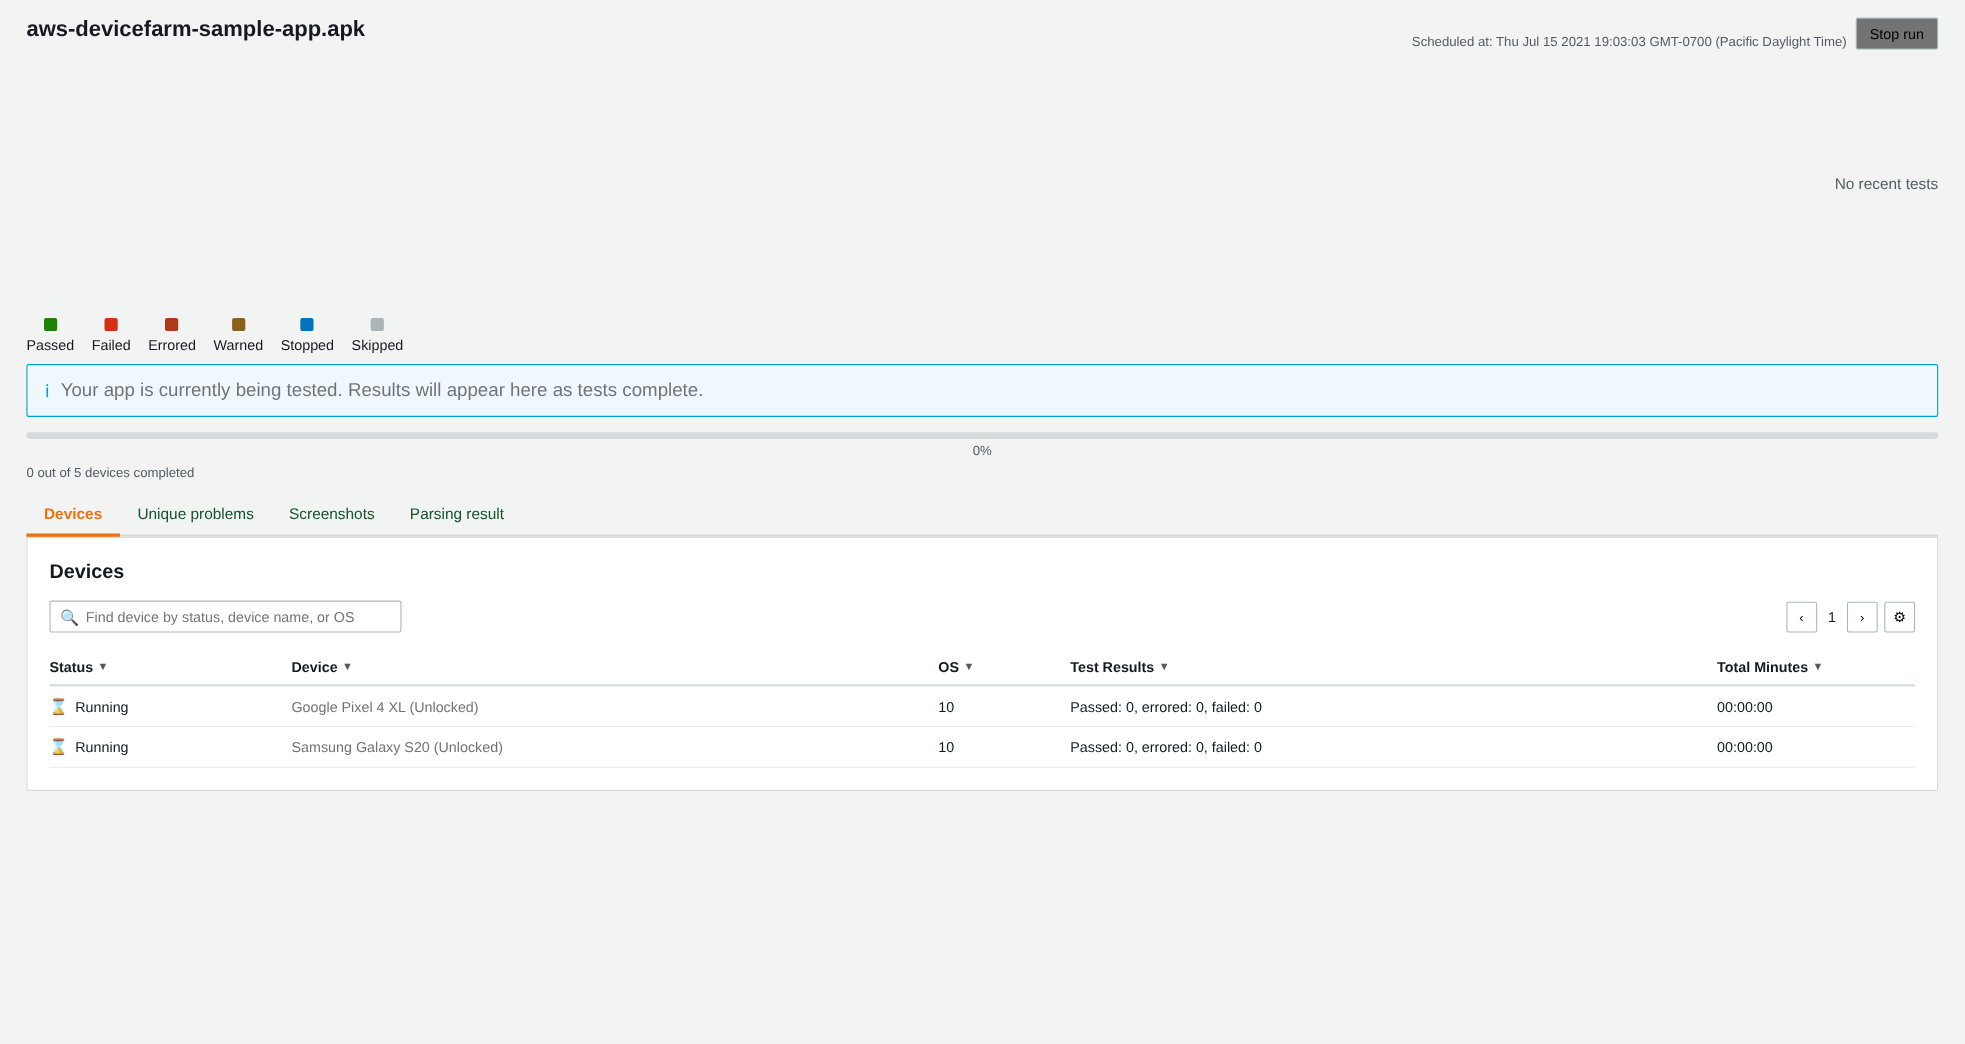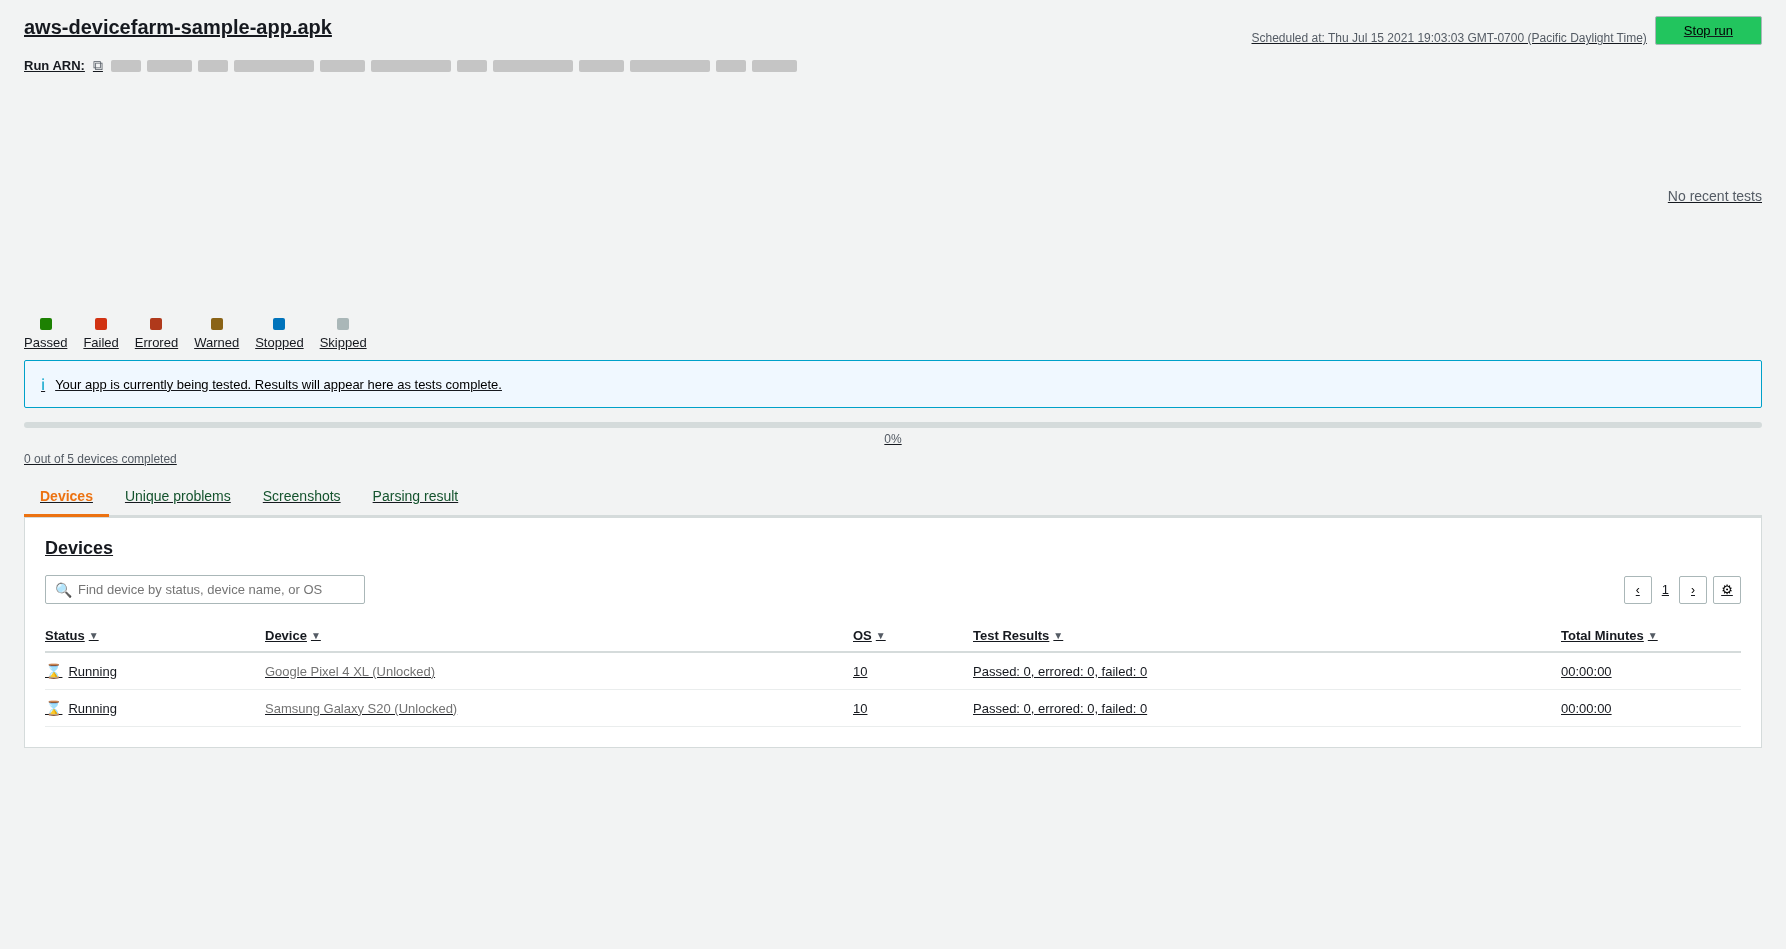--- a/index.html
+++ b/index.html
@@ -1,50 +1,50 @@
 <!DOCTYPE html>
 <html><head>
   <meta charset="utf-8">
   <style>
     * { box-sizing: border-box; margin: 0; padding: 0; }
     body { font-family: -apple-system, BlinkMacSystemFont, 'Segoe UI', Arial, sans-serif; font-size: 13px; background: #f2f3f3; color: #16191f; }
     
-    .page-wrapper { background: #f2f3f3; min-height: 949px; padding: 16px 24px; text-decoration: underline; }
+    .page-wrapper { background: #f2f3f3; min-height: 949px; padding: 16px 24px; }
     
     .top-header { display: flex; justify-content: space-between; align-items: flex-start; margin-bottom: 12px; }
     .page-title { font-size: 20px; font-weight: 600; color: #16191f; }
     .scheduled-text { font-size: 12px; color: #545b64; margin-top: 4px; }
     
     .run-arn-row { display: flex; align-items: center; gap: 8px; margin-bottom: 12px; }
     .run-arn-label { font-weight: 600; font-size: 13px; white-space: nowrap; }
     .copy-icon { cursor: pointer; color: #545b64; font-size: 14px; }
     .arn-redacted { display: flex; gap: 6px; align-items: center; }
     .arn-block { width: 60px; height: 12px; background: #c5c5c5; border-radius: 2px; display: inline-block; }
     .arn-block.short { width: 30px; }
     .arn-block.medium { width: 45px; }
     .arn-block.long { width: 80px; }
     
-    .stop-run-btn { border: 1px solid #aab7b8; background: #22c55e; padding: 6px 28px; font-size: 13px; cursor: pointer; border-radius: 2px; white-space: nowrap; }
+    .stop-run-btn { border: 1px solid #aab7b8; background: #737373; padding: 6px 12px; font-size: 13px; cursor: pointer; border-radius: 2px; white-space: nowrap; }
     
     .no-tests-area { background: #f2f3f3; display: flex; align-items: center; justify-content: flex-end; min-height: 220px; }
     .no-tests-text { color: #545b64; font-size: 14px; }
     
     .legend-row { display: flex; align-items: center; gap: 16px; margin: 12px 0 10px 0; }
     .legend-item { display: flex; align-items: center; gap: 5px; font-size: 13px; flex-direction: column; }
     .legend-dot { width: 12px; height: 12px; border-radius: 2px; display: inline-block; }
     .dot-passed { background: #1d8102; }
     .dot-failed { background: #d13212; }
     .dot-errored { background: #b0391b; }
     .dot-warned { background: #8a6316; }
     .dot-stopped { background: #0073bb; }
     .dot-skipped { background: #aab7b8; }
     
     .info-banner { border: 1px solid #00a1c9; background: #f0f8ff; padding: 12px 16px; display: flex; align-items: center; gap: 10px; margin-bottom: 14px; border-radius: 2px; }
     .info-icon { color: #00a1c9; font-size: 16px; flex-shrink: 0; }
-    .info-text { font-size: 13px; color: #000000; }
+    .info-text { font-size: 17px; color: #737373; }
     
     .progress-area { margin-bottom: 6px; }
     .progress-bar-wrapper { background: #d5dbdb; height: 6px; border-radius: 3px; position: relative; margin-bottom: 4px; }
     .progress-bar-fill { background: #d5dbdb; height: 6px; border-radius: 3px; width: 0%; }
     .progress-label { text-align: center; font-size: 12px; color: #545b64; }
     .devices-completed { font-size: 12px; color: #545b64; margin-bottom: 12px; }
     
     .tabs-row { display: flex; border-bottom: 2px solid #d5dbdb; margin-bottom: 0; }
     .tab-item { padding: 10px 16px; font-size: 14px; cursor: pointer; border-bottom: 3px solid transparent; margin-bottom: -2px; color: #14532d; font-weight: 500; }
     .tab-item.active { color: #ec7211; border-bottom: 3px solid #ec7211; font-weight: 600; }
@@ -81,38 +81,20 @@
   <div class="top-header">
     <div>
       <div class="page-title">aws-devicefarm-sample-app.apk</div>
     </div>
     <div style="display:flex; flex-direction:row; align-items:flex-end; gap:8px;">
       <div class="scheduled-text">Scheduled at: Thu Jul 15 2021 19:03:03 GMT-0700 (Pacific Daylight Time)</div>
       <button class="stop-run-btn">Stop run</button>
     </div>
   </div>
 
-  <div class="run-arn-row">
-    <span class="run-arn-label">Run ARN:</span>
-    <span class="copy-icon">⧉</span>
-    <div class="arn-redacted">
-      <span class="arn-block short"></span>
-      <span class="arn-block medium"></span>
-      <span class="arn-block short"></span>
-      <span class="arn-block long"></span>
-      <span class="arn-block medium"></span>
-      <span class="arn-block long"></span>
-      <span class="arn-block short"></span>
-      <span class="arn-block long"></span>
-      <span class="arn-block medium"></span>
-      <span class="arn-block long"></span>
-      <span class="arn-block short"></span>
-      <span class="arn-block medium"></span>
-    </div>
-  </div>
 
   <div class="no-tests-area">
     <span class="no-tests-text">No recent tests</span>
   </div>
 
   <div class="legend-row">
     <div class="legend-item">
       <span class="legend-dot dot-passed"></span>
       <span>Passed</span>
     </div>

